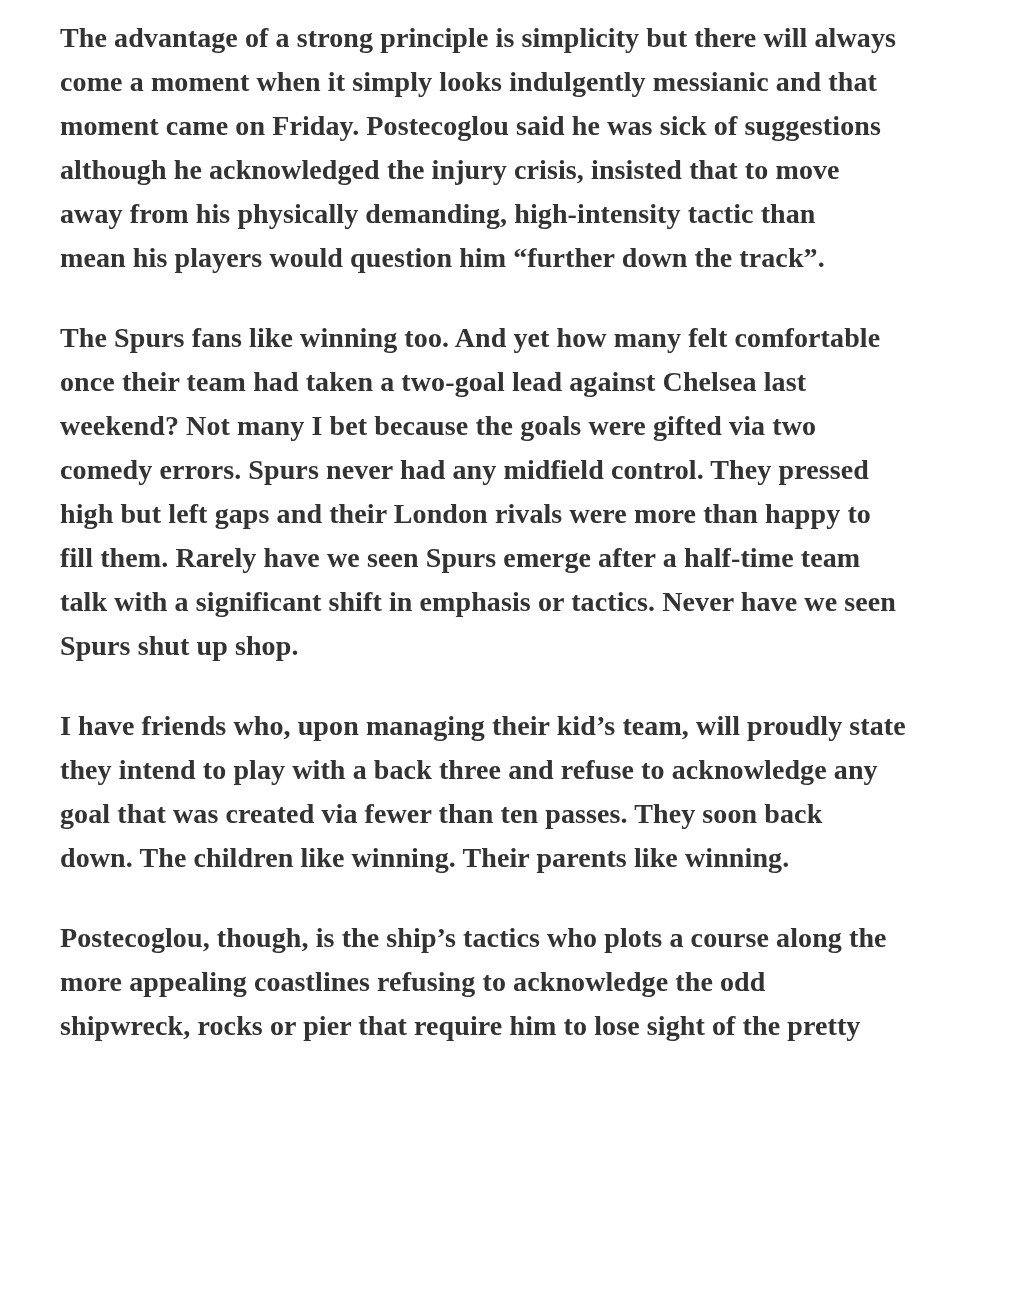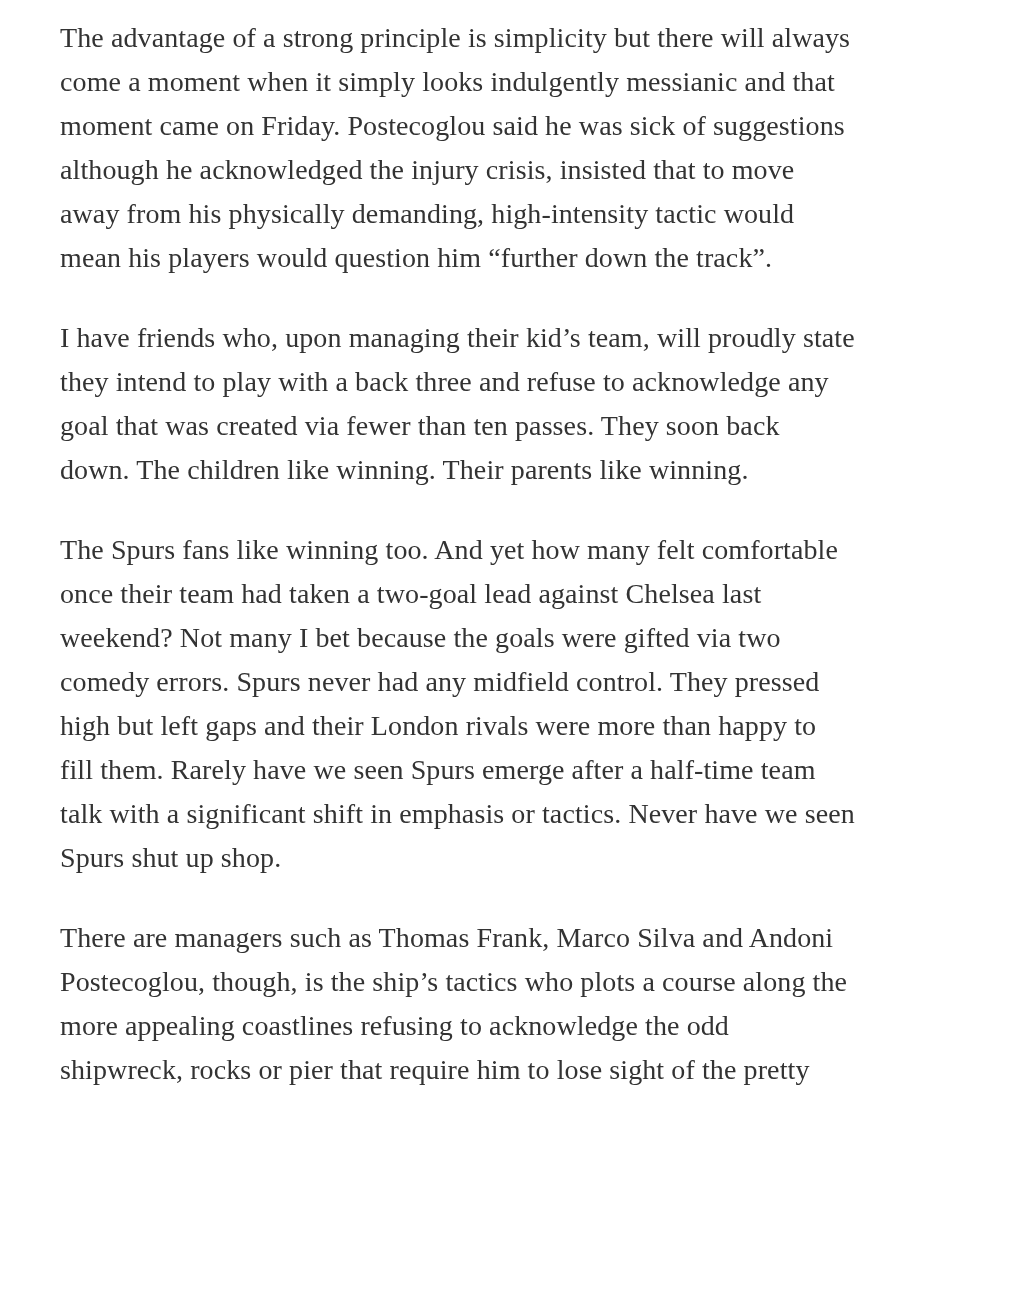--- a/index.html
+++ b/index.html
@@ -20,49 +20,49 @@
   }
   p.para {
     margin: 0 0 36px 0;
     font-size: 28px;
     line-height: 44px;
     letter-spacing: 0.1px;
   }
   .line {
     display: block;
     white-space: nowrap;
+    font-weight: bold;
   }
 </style>
 </head>
 <body style="background: rgb(255, 255, 255);">
 
 <main class="article" id="article-body" style="color: rgb(51, 51, 51);">
     <p class="para">
       <span class="line">The advantage of a strong principle is simplicity but there will always</span>
       <span class="line">come a moment when it simply looks indulgently messianic and that</span>
       <span class="line">moment came on Friday. Postecoglou said he was sick of suggestions</span>
       <span class="line">although he acknowledged the injury crisis, insisted that to move</span>
-      <span class="line">away from his physically demanding, high-intensity tactic would</span>
+      <span class="line">away from his physically demanding, high-intensity tactic than</span>
       <span class="line">mean his players would question him “further down the track”.</span>
-    </p>
-    <p class="para">
-      <span class="line">I have friends who, upon managing their kid’s team, will proudly state</span>
-      <span class="line">they intend to play with a back three and refuse to acknowledge any</span>
-      <span class="line">goal that was created via fewer than ten passes. They soon back</span>
-      <span class="line">down. The children like winning. Their parents like winning.</span>
     </p>
     <p class="para">
       <span class="line">The Spurs fans like winning too. And yet how many felt comfortable</span>
       <span class="line">once their team had taken a two-goal lead against Chelsea last</span>
       <span class="line">weekend? Not many I bet because the goals were gifted via two</span>
       <span class="line">comedy errors. Spurs never had any midfield control. They pressed</span>
       <span class="line">high but left gaps and their London rivals were more than happy to</span>
       <span class="line">fill them. Rarely have we seen Spurs emerge after a half-time team</span>
       <span class="line">talk with a significant shift in emphasis or tactics. Never have we seen</span>
       <span class="line">Spurs shut up shop.</span>
     </p>
     <p class="para">
-      <span class="line">There are managers such as Thomas Frank, Marco Silva and Andoni</span>
+      <span class="line">I have friends who, upon managing their kid’s team, will proudly state</span>
+      <span class="line">they intend to play with a back three and refuse to acknowledge any</span>
+      <span class="line">goal that was created via fewer than ten passes. They soon back</span>
+      <span class="line">down. The children like winning. Their parents like winning.</span>
+    </p>
+    <p class="para">
       <span class="line">Postecoglou, though, is the ship’s tactics who plots a course along the</span>
       <span class="line">more appealing coastlines refusing to acknowledge the odd</span>
       <span class="line">shipwreck, rocks or pier that require him to lose sight of the pretty</span>
     </p>
   </main>
 
 </body></html>

